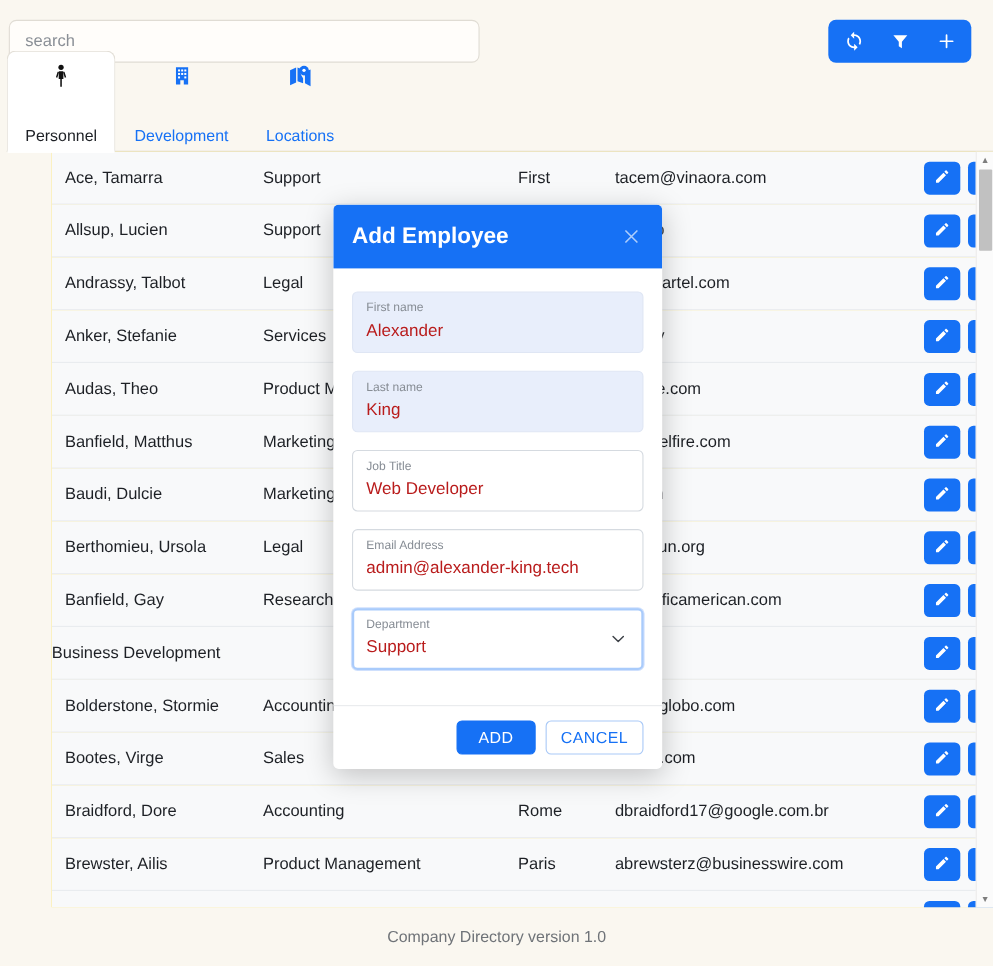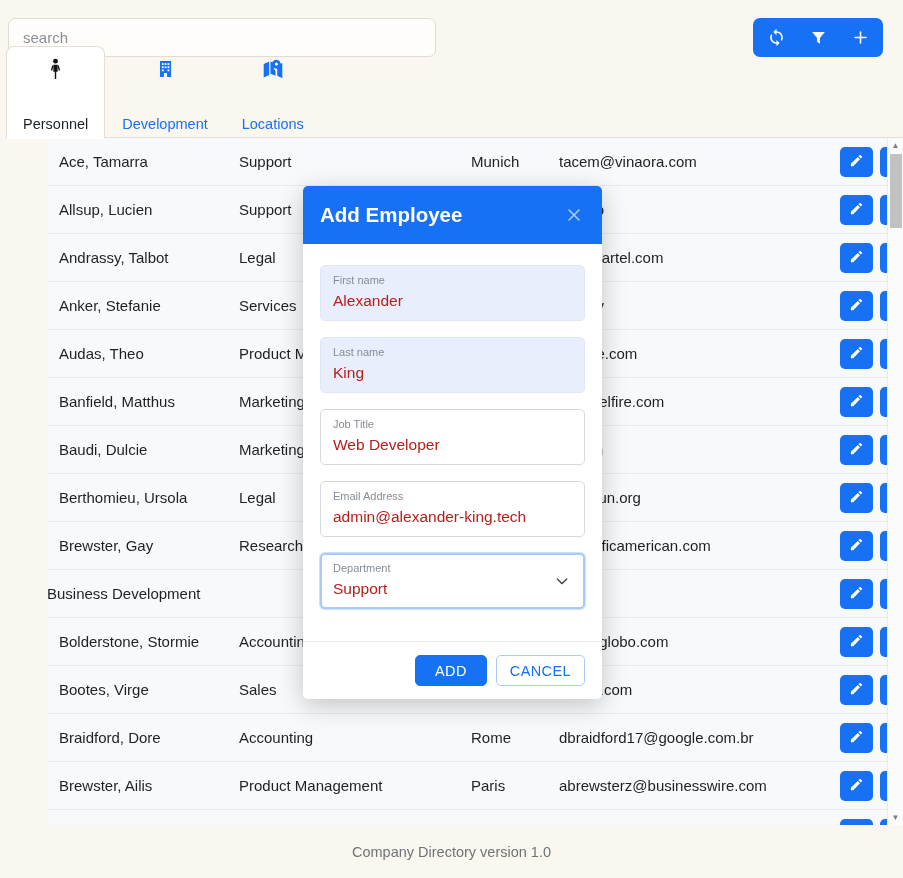--- a/index.html
+++ b/index.html
@@ -242,21 +242,21 @@
       </span>
       <span class="tab-label">Locations</span>
     </div>
   </div>
 
   <div class="table-wrap">
     <div class="table" id="table-body">
         <div class="row">
           <div class="c-name">Ace, Tamarra</div>
           <div class="c-dept">Support</div>
-          <div class="c-city">Munich</div>
+          <div class="c-city">First</div>
           <div class="c-email">tacem@vinaora.com</div>
           <div class="c-act">
             <button class="icon-btn">
               <span><svg width="15" height="15" viewBox="0 0 24 24" fill="#fff">
                   <path d="M3 17.3V21h3.7L17.6 10.1l-3.7-3.7zM20.7 7c.4-.4.4-1 0-1.4l-2.3-2.3c-.4-.4-1-.4-1.4 0l-1.8 1.8 3.7 3.7z"></path>
                 </svg></span>
             </button>
             <button class="icon-btn">
               <span><svg width="14" height="15" viewBox="0 0 24 24" fill="#fff">
                   <path d="M9 3h6l1 1.5h4V7H4V4.5h4zM6 8.5h12l-1 12.5a1.5 1.5 0 01-1.5 1.4H8.5A1.5 1.5 0 017 21.1z"></path>
@@ -384,21 +384,21 @@
                 </svg></span>
             </button>
             <button class="icon-btn">
               <span><svg width="14" height="15" viewBox="0 0 24 24" fill="#fff">
                   <path d="M9 3h6l1 1.5h4V7H4V4.5h4zM6 8.5h12l-1 12.5a1.5 1.5 0 01-1.5 1.4H8.5A1.5 1.5 0 017 21.1z"></path>
                 </svg></span>
             </button>
           </div>
         </div>
         <div class="row">
-          <div class="c-name">Brewster, Gay</div>
+          <div class="c-name">Banfield, Gay</div>
           <div class="c-dept">Research and Development</div>
           <div class="c-city"></div>
           <div class="c-email">scientificamerican.com</div>
           <div class="c-act">
             <button class="icon-btn">
               <span><svg width="15" height="15" viewBox="0 0 24 24" fill="#fff">
                   <path d="M3 17.3V21h3.7L17.6 10.1l-3.7-3.7zM20.7 7c.4-.4.4-1 0-1.4l-2.3-2.3c-.4-.4-1-.4-1.4 0l-1.8 1.8 3.7 3.7z"></path>
                 </svg></span>
             </button>
             <button class="icon-btn">

